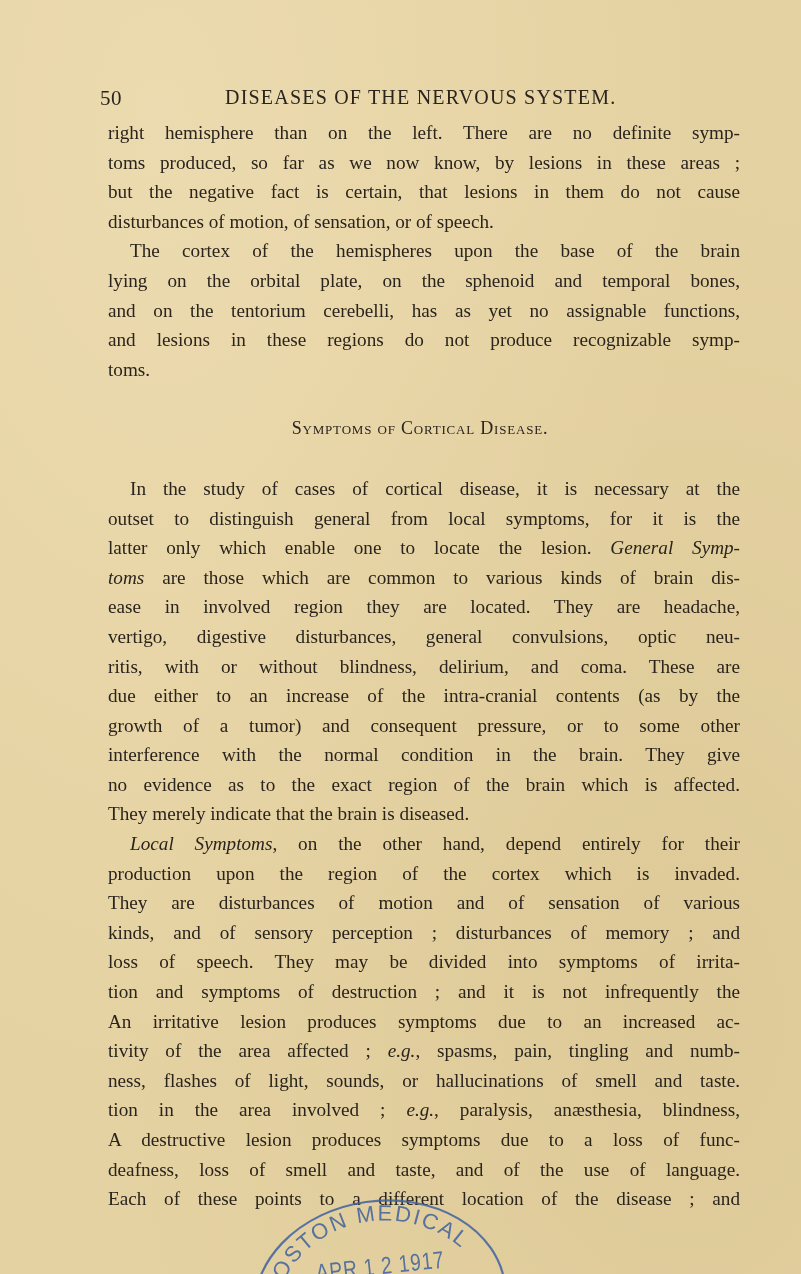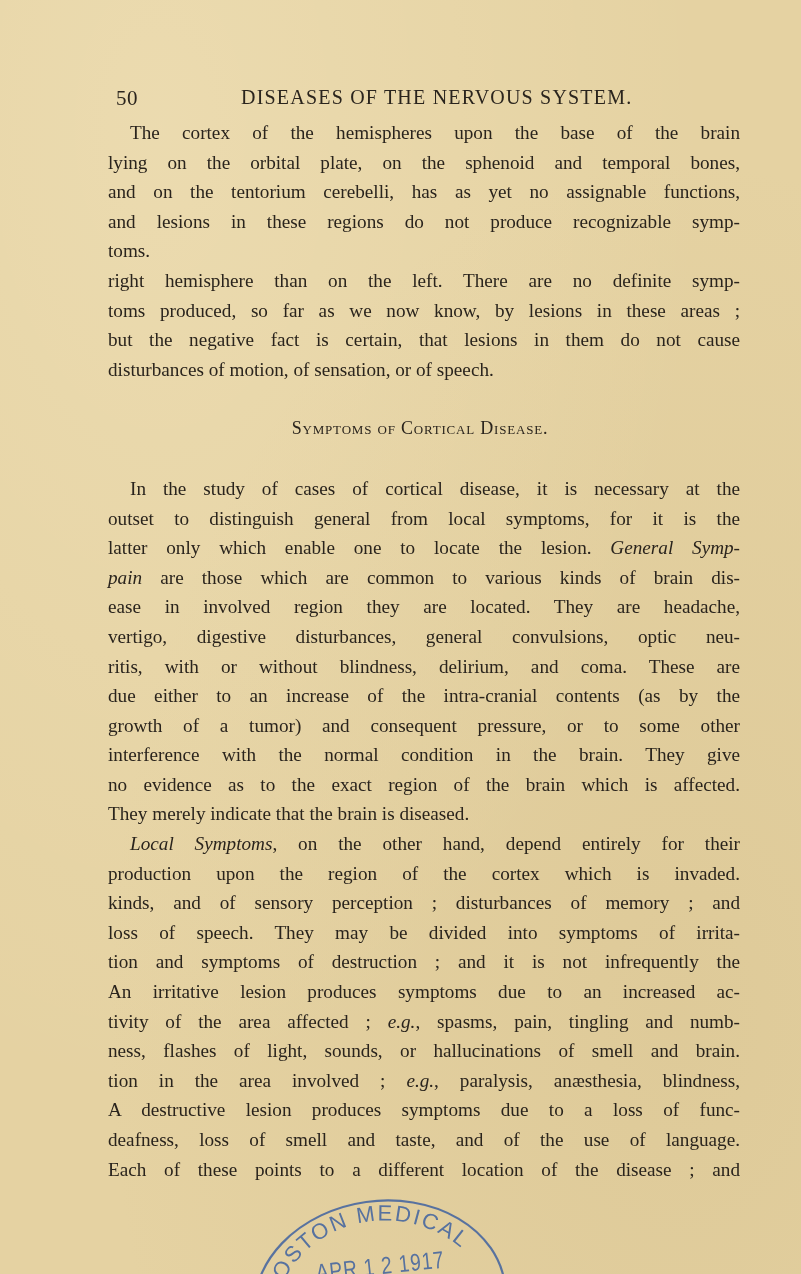--- a/index.html
+++ b/index.html
@@ -19,21 +19,21 @@
     color: #2a241d;
   }
   .page {
     position: absolute;
     left: 0; top: 0;
     width: 801px; height: 1274px;
   }
   .running-head {
     position: absolute;
     top: 86px;
-    left: 116px;
+    left: 100px;
     width: 640px;
     height: 30px;
     font-size: 20px;
     letter-spacing: 0.6px;
   }
   .running-head .page-number {
     position: absolute;
     left: 0;
     top: 0;
     font-size: 21px;
@@ -113,60 +113,61 @@
 <div class="page">
 
   <div class="running-head">
     <span class="page-number">50</span>
     <span class="running-title">DISEASES OF THE NERVOUS SYSTEM.</span>
   </div>
 
   <div class="body-text">
 
     <div>
+      <span class="line">right hemisphere than on the left. There are no definite symp-</span>
+      <span class="line">toms produced, so far as we now know, by lesions in these areas ;</span>
+      <span class="line">but the negative fact is certain, that lesions in them do not cause</span>
+      <span class="line last">disturbances of motion, of sensation, or of speech.</span>
+    </div>
+
+    <div>
       <span class="line indent">The cortex of the hemispheres upon the base of the brain</span>
       <span class="line">lying on the orbital plate, on the sphenoid and temporal bones,</span>
       <span class="line">and on the tentorium cerebelli, has as yet no assignable functions,</span>
       <span class="line">and lesions in these regions do not produce recognizable symp-</span>
       <span class="line last">toms.</span>
     </div>
 
-    <div>
-      <span class="line">right hemisphere than on the left. There are no definite symp-</span>
-      <span class="line">toms produced, so far as we now know, by lesions in these areas ;</span>
-      <span class="line">but the negative fact is certain, that lesions in them do not cause</span>
-      <span class="line last">disturbances of motion, of sensation, or of speech.</span>
-    </div>
-
     <span class="section-heading">Symptoms of Cortical Disease.</span>
 
     <div id="section-paragraphs">
         <div>
           <span class="line indent">In the study of cases of cortical disease, it is necessary at the</span>
           <span class="line">outset to distinguish general from local symptoms, for it is the</span>
           <span class="line"><span>latter only which enable one to locate the lesion. </span><em>General Symp-</em></span>
-          <span class="line"><em>pain</em><span> are those which are common to various kinds of brain dis-</span></span>
+          <span class="line"><em>toms</em><span> are those which are common to various kinds of brain dis-</span></span>
           <span class="line">ease in involved region they are located. They are headache,</span>
           <span class="line">vertigo, digestive disturbances, general convulsions, optic neu-</span>
           <span class="line">ritis, with or without blindness, delirium, and coma. These are</span>
           <span class="line">due either to an increase of the intra-cranial contents (as by the</span>
           <span class="line">growth of a tumor) and consequent pressure, or to some other</span>
           <span class="line">interference with the normal condition in the brain. They give</span>
           <span class="line">no evidence as to the exact region of the brain which is affected.</span>
           <span class="line last">They merely indicate that the brain is diseased.</span>
         </div>
         <div>
           <span class="line indent"><em>Local Symptoms</em><span>, on the other hand, depend entirely for their</span></span>
           <span class="line">production upon the region of the cortex which is invaded.</span>
+          <span class="line">They are disturbances of motion and of sensation of various</span>
           <span class="line">kinds, and of sensory perception ; disturbances of memory ; and</span>
           <span class="line">loss of speech. They may be divided into symptoms of irrita-</span>
           <span class="line">tion and symptoms of destruction ; and it is not infrequently the</span>
           <span class="line">An irritative lesion produces symptoms due to an increased ac-</span>
           <span class="line"><span>tivity of the area affected ; </span><em>e.g.</em><span>, spasms, pain, tingling and numb-</span></span>
-          <span class="line">ness, flashes of light, sounds, or hallucinations of smell and brain.</span>
+          <span class="line">ness, flashes of light, sounds, or hallucinations of smell and taste.</span>
           <span class="line"><span>tion in the area involved ; </span><em>e.g.</em><span>, paralysis, anæsthesia, blindness,</span></span>
           <span class="line">A destructive lesion produces symptoms due to a loss of func-</span>
           <span class="line">deafness, loss of smell and taste, and of the use of language.</span>
           <span class="line">Each of these points to a different location of the disease ; and</span>
         </div>
       </div>
   </div>
 
   <div class="stamp">
     <svg viewBox="0 0 268 200">

